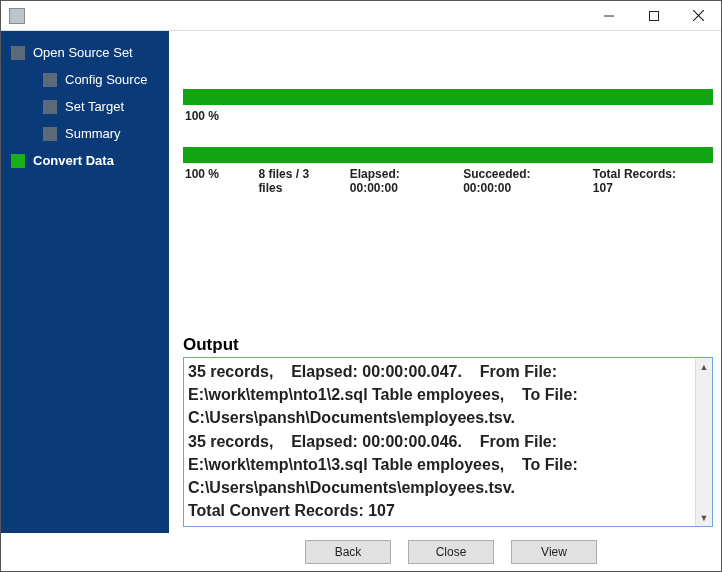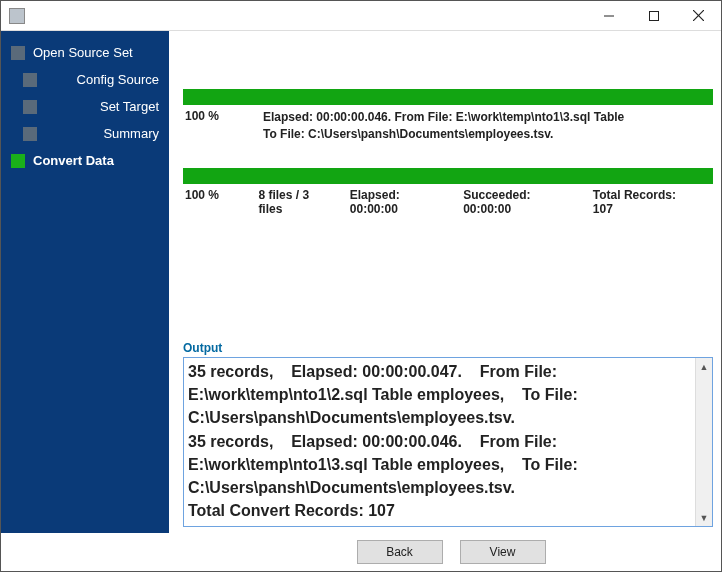--- a/index.html
+++ b/index.html
@@ -52,21 +52,21 @@
     padding: 8px 0;
     color: #fff;
   }
   .sidebar .step {
     display: flex;
     align-items: center;
     padding: 6px 10px;
     font-size: 13px;
     cursor: default;
   }
-  .sidebar .step.sub { padding-left: 22px; justify-content: space-between; }
+  .sidebar .step.sub { padding-left: 42px; }
   .sidebar .step .box {
     width: 14px; height: 14px;
     background: #5a6a7a;
     margin-right: 8px;
     flex-shrink: 0;
   }
   .sidebar .step.active .box { background: #1ab01a; }
   .sidebar .step.active { font-weight: bold; }
   
   .content {
@@ -99,22 +99,22 @@
   .progress-block2 { margin-top: 24px; }
   .progress-row2 {
     display: flex;
     padding: 4px 2px 0 2px;
     font-size: 12px;
     color: #222;
   }
   .progress-row2 span { margin-right: 18px; }
   .output-label {
     margin-top: auto;
-    font-size: 12px;
-    color: #0369a1;
+    font-size: 17px;
+    color: #000000;
     padding-bottom: 2px;
   }
   .output-box {
     border: 1px solid #6ea3e0;
     height: 170px;
     position: relative;
     display: flex;
   }
   .output-text {
     flex: 1;
@@ -214,22 +214,20 @@
       <span>Convert Data</span>
     </div>
   </div>
 
   <div class="content">
 
     <div class="progress-block">
       <div class="progress-bar"></div>
       <div class="progress-row">
         <div class="pct">100 %</div>
-        <div class="details" style="white-space:pre-line;">Elapsed: 00:00:00.046.    From File: E:\work\temp\nto1\3.sql Table
-To File: C:\Users\pansh\Documents\employees.tsv.</div>
       </div>
     </div>
 
     <div class="progress-block2">
       <div class="progress-bar"></div>
       <div class="progress-row2">
         <span style="width:78px;margin-right:0;">100 %</span>
         <span>8 files / 3 files</span>
         <span>Elapsed: 00:00:00</span>
         <span>Succeeded: 00:00:00</span>
@@ -253,14 +251,15 @@
         <div class="track"></div>
         <div class="arrow">▼</div>
       </div>
     </div>
 
   </div>
 </div>
 
 <div class="buttonbar">
   <button>Back</button>
+  <button>Close</button>
   <button>View</button>
 </div>
 
 </body></html>

